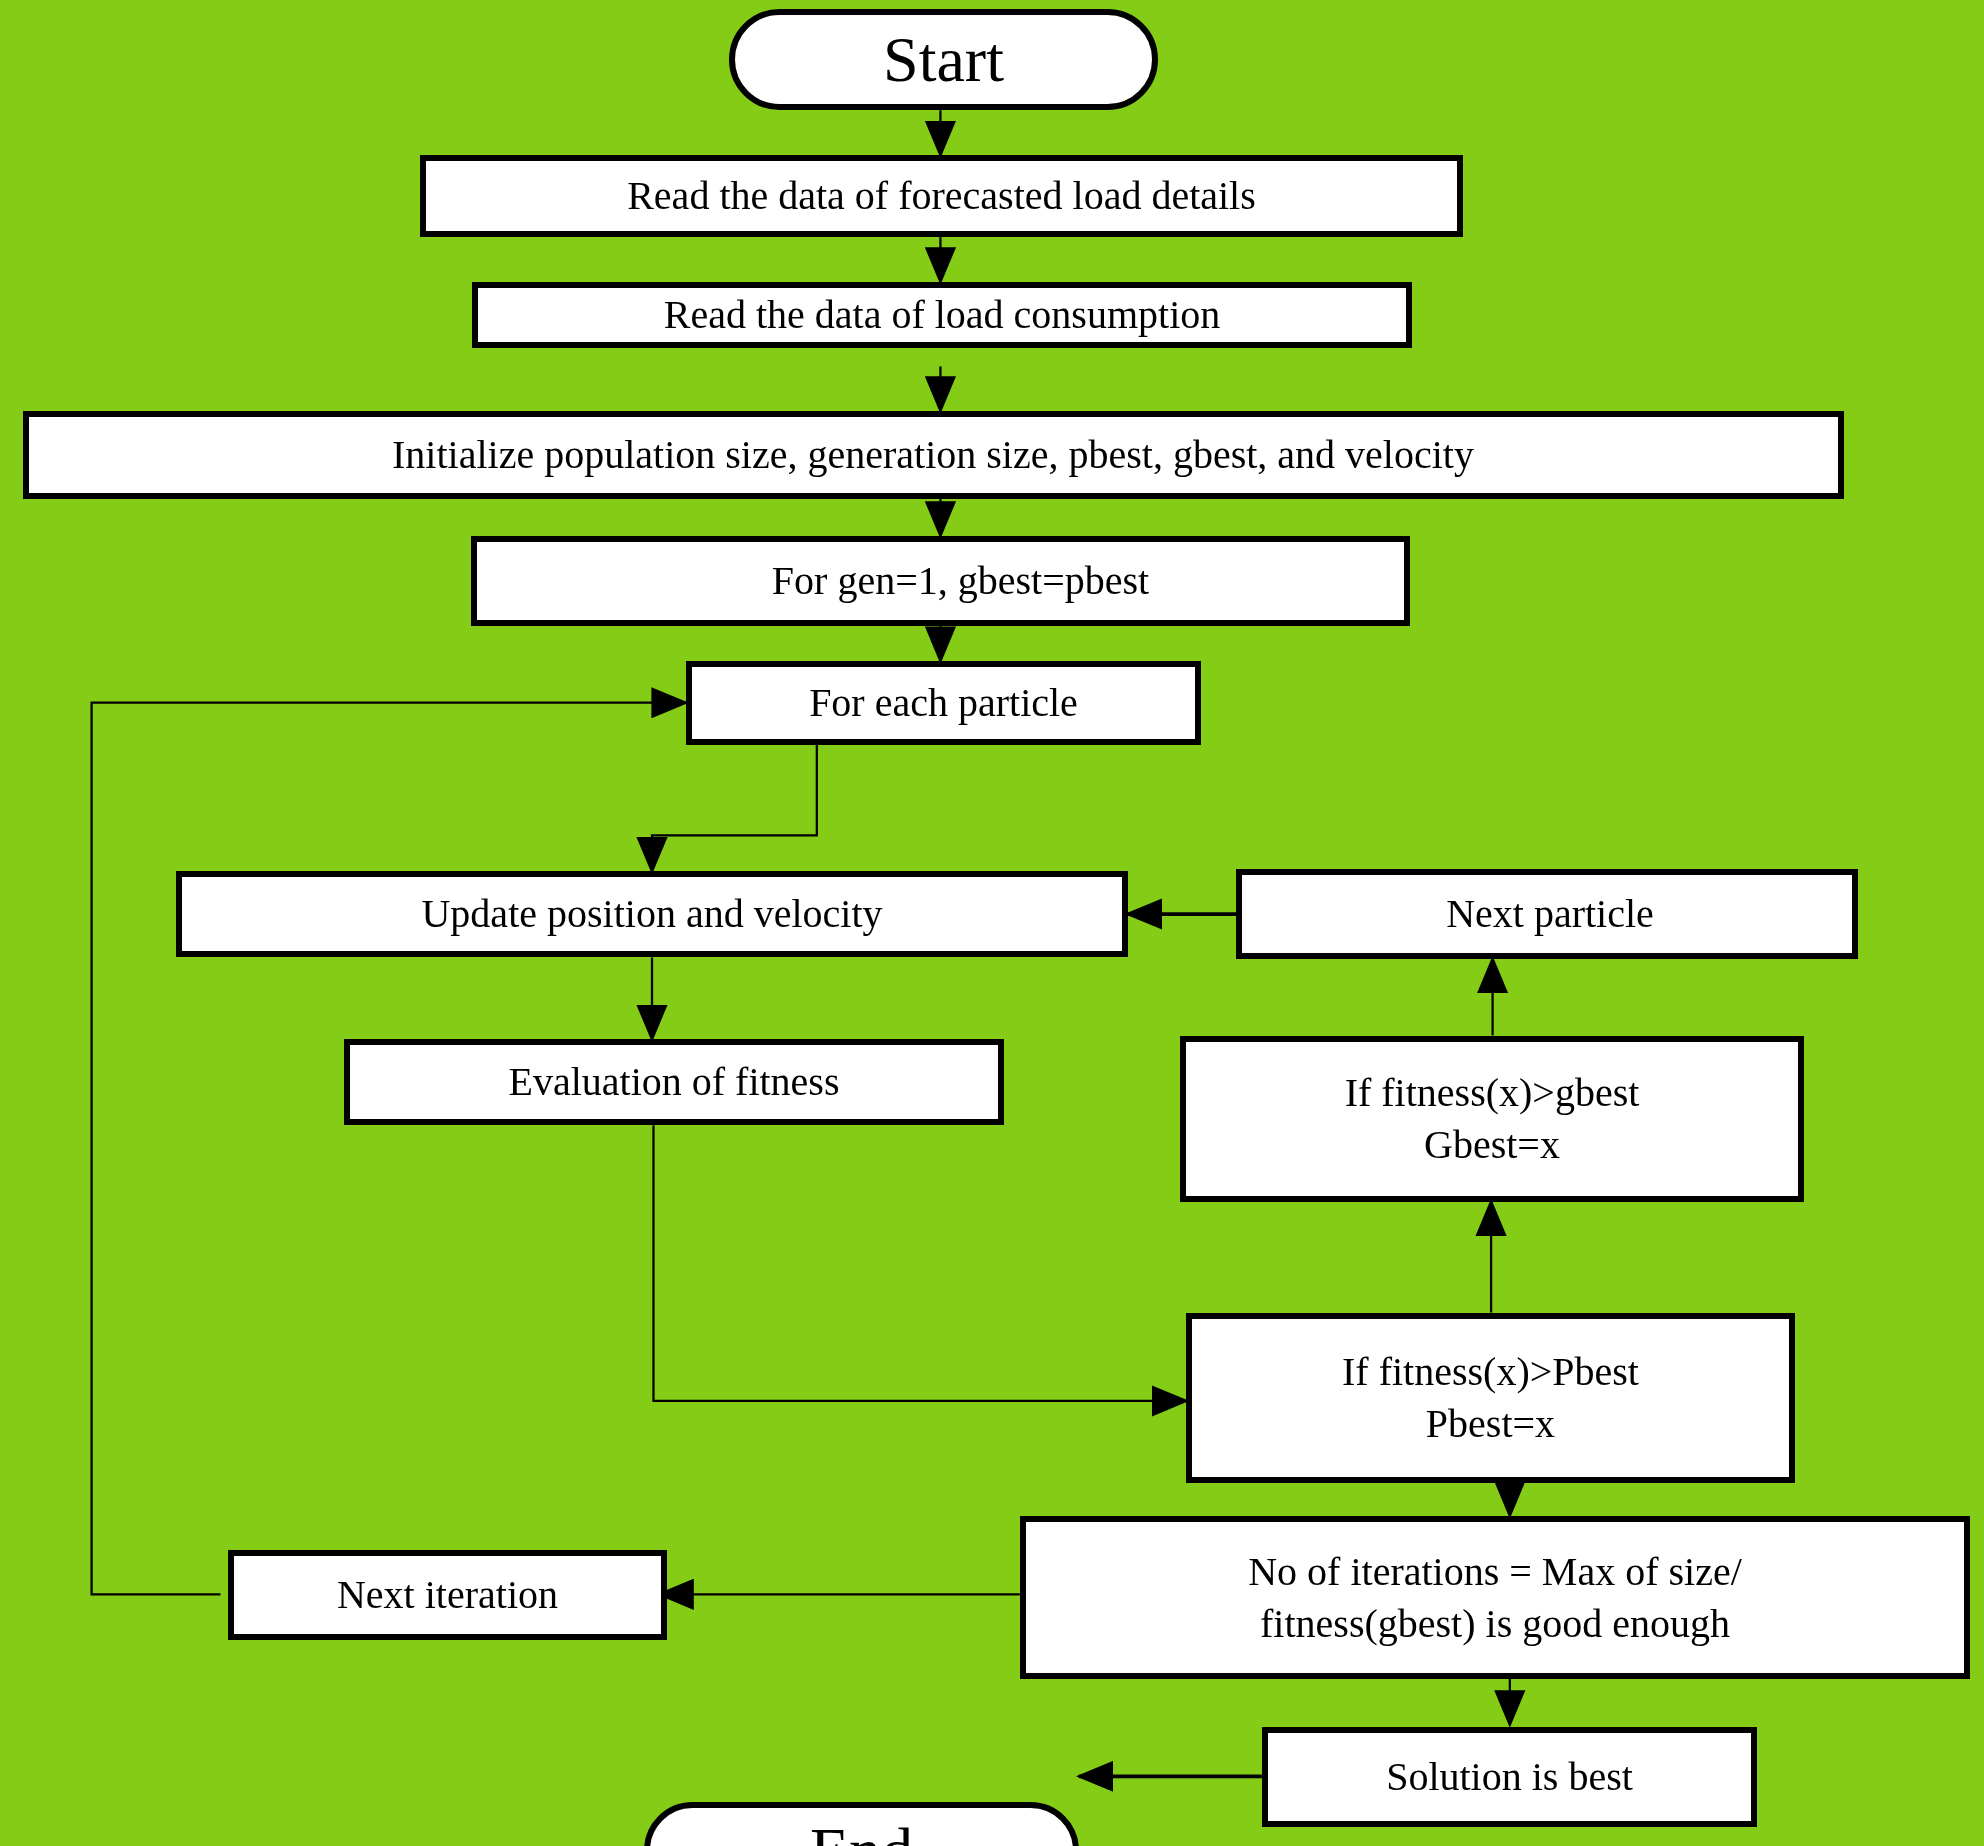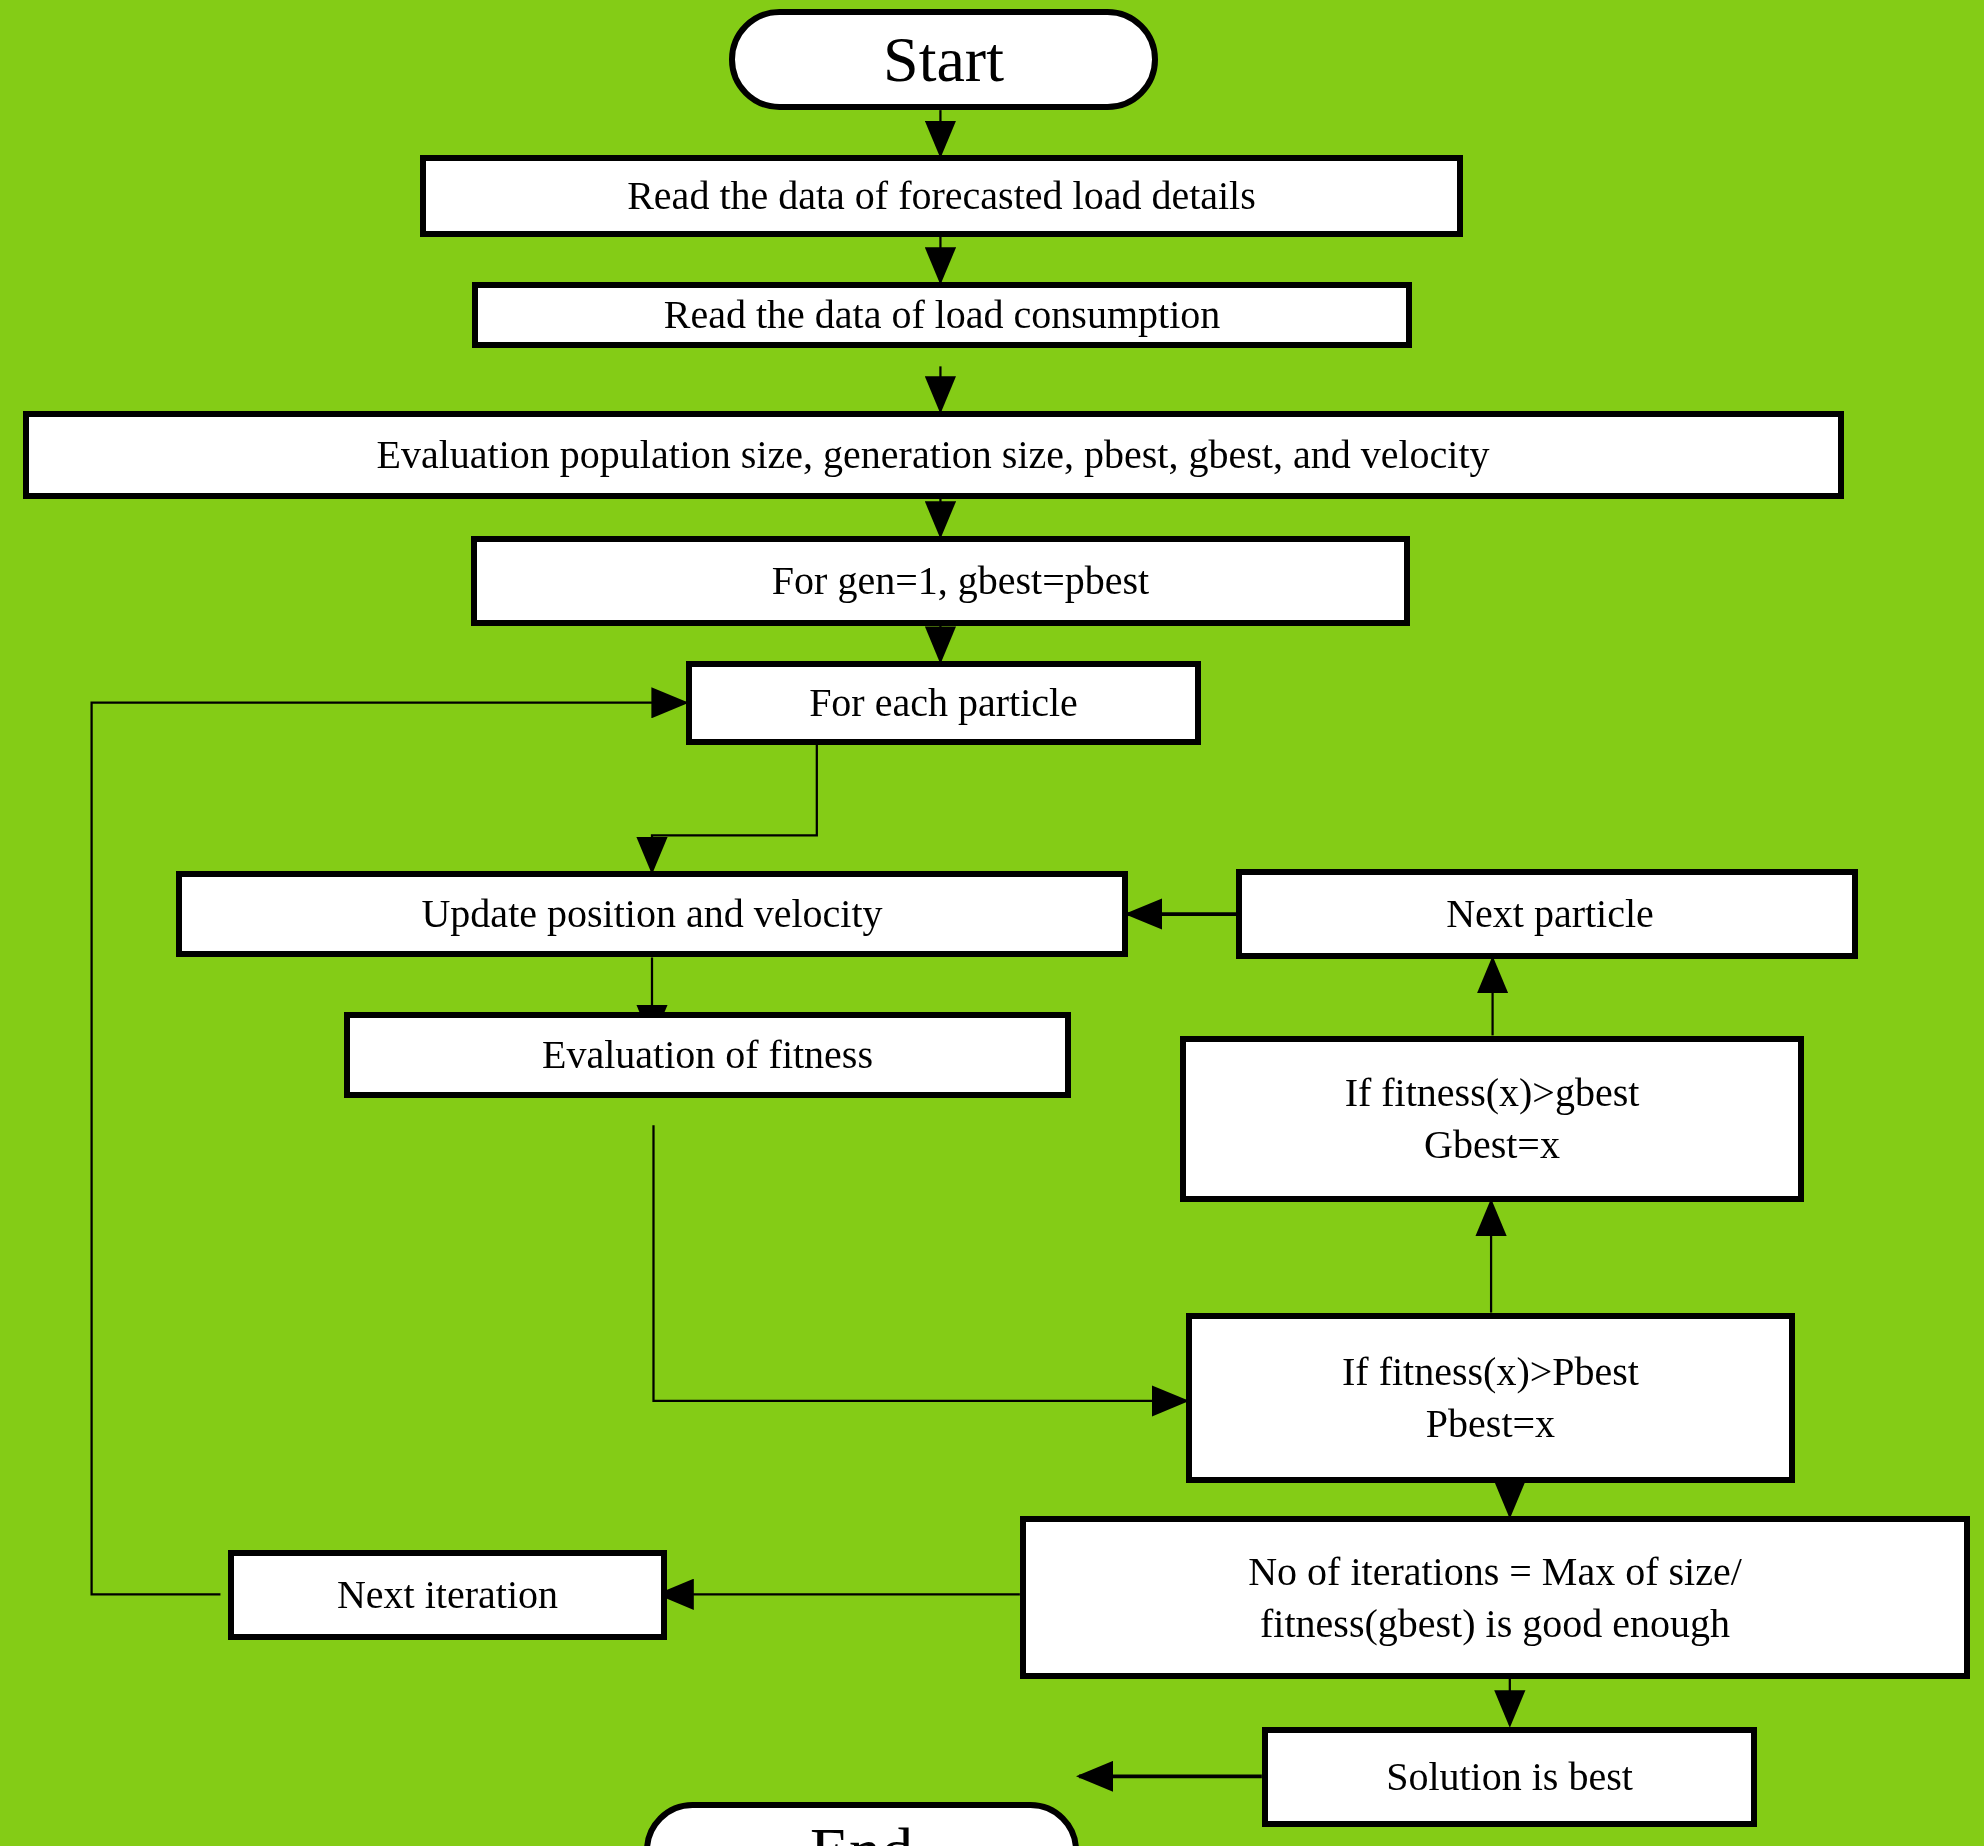--- a/index.html
+++ b/index.html
@@ -56,40 +56,40 @@
 
   <div class="node" style="left:420px; top:155px; width:1043px; height:82px;">
     <span>Read the data of forecasted load details</span>
   </div>
 
   <div class="node" style="left:472px; top:282px; width:940px; height:66px;">
     <span>Read the data of load consumption</span>
   </div>
 
   <div class="node" style="left:22.5px; top:411px; width:1821px; height:88px;">
-    <span>Evaluation population size, generation size, pbest, gbest, and velocity</span>
+    <span>Initialize population size, generation size, pbest, gbest, and velocity</span>
   </div>
 
   <div class="node" style="left:471px; top:536px; width:939px; height:90px;padding-left:40px;">
     <span>For gen=1, gbest=pbest</span>
   </div>
 
   <div class="node" style="left:686px; top:661px; width:515px; height:84px;">
     <span>For each particle</span>
   </div>
 
   <div class="node" style="left:176px; top:871px; width:952px; height:86px;">
     <span>Update position and velocity</span>
   </div>
 
   <div class="node" style="left:1236px; top:869px; width:622px; height:90px;padding-left:6px;">
     <span>Next particle</span>
   </div>
 
-  <div class="node" style="left:344px; top:1012px; width:727px; height:86px;">
+  <div class="node" style="left:344px; top:1039px; width:660px; height:86px;">
     <span>Evaluation of fitness</span>
   </div>
 
   <div class="node" style="left:1180px; top:1036px; width:624px; height:166px;">
     <span>If fitness(x)&gt;gbest
 Gbest=x</span>
   </div>
 
   <div class="node" style="left:1186px; top:1313px; width:609px; height:170px;">
     <span>If fitness(x)&gt;Pbest

